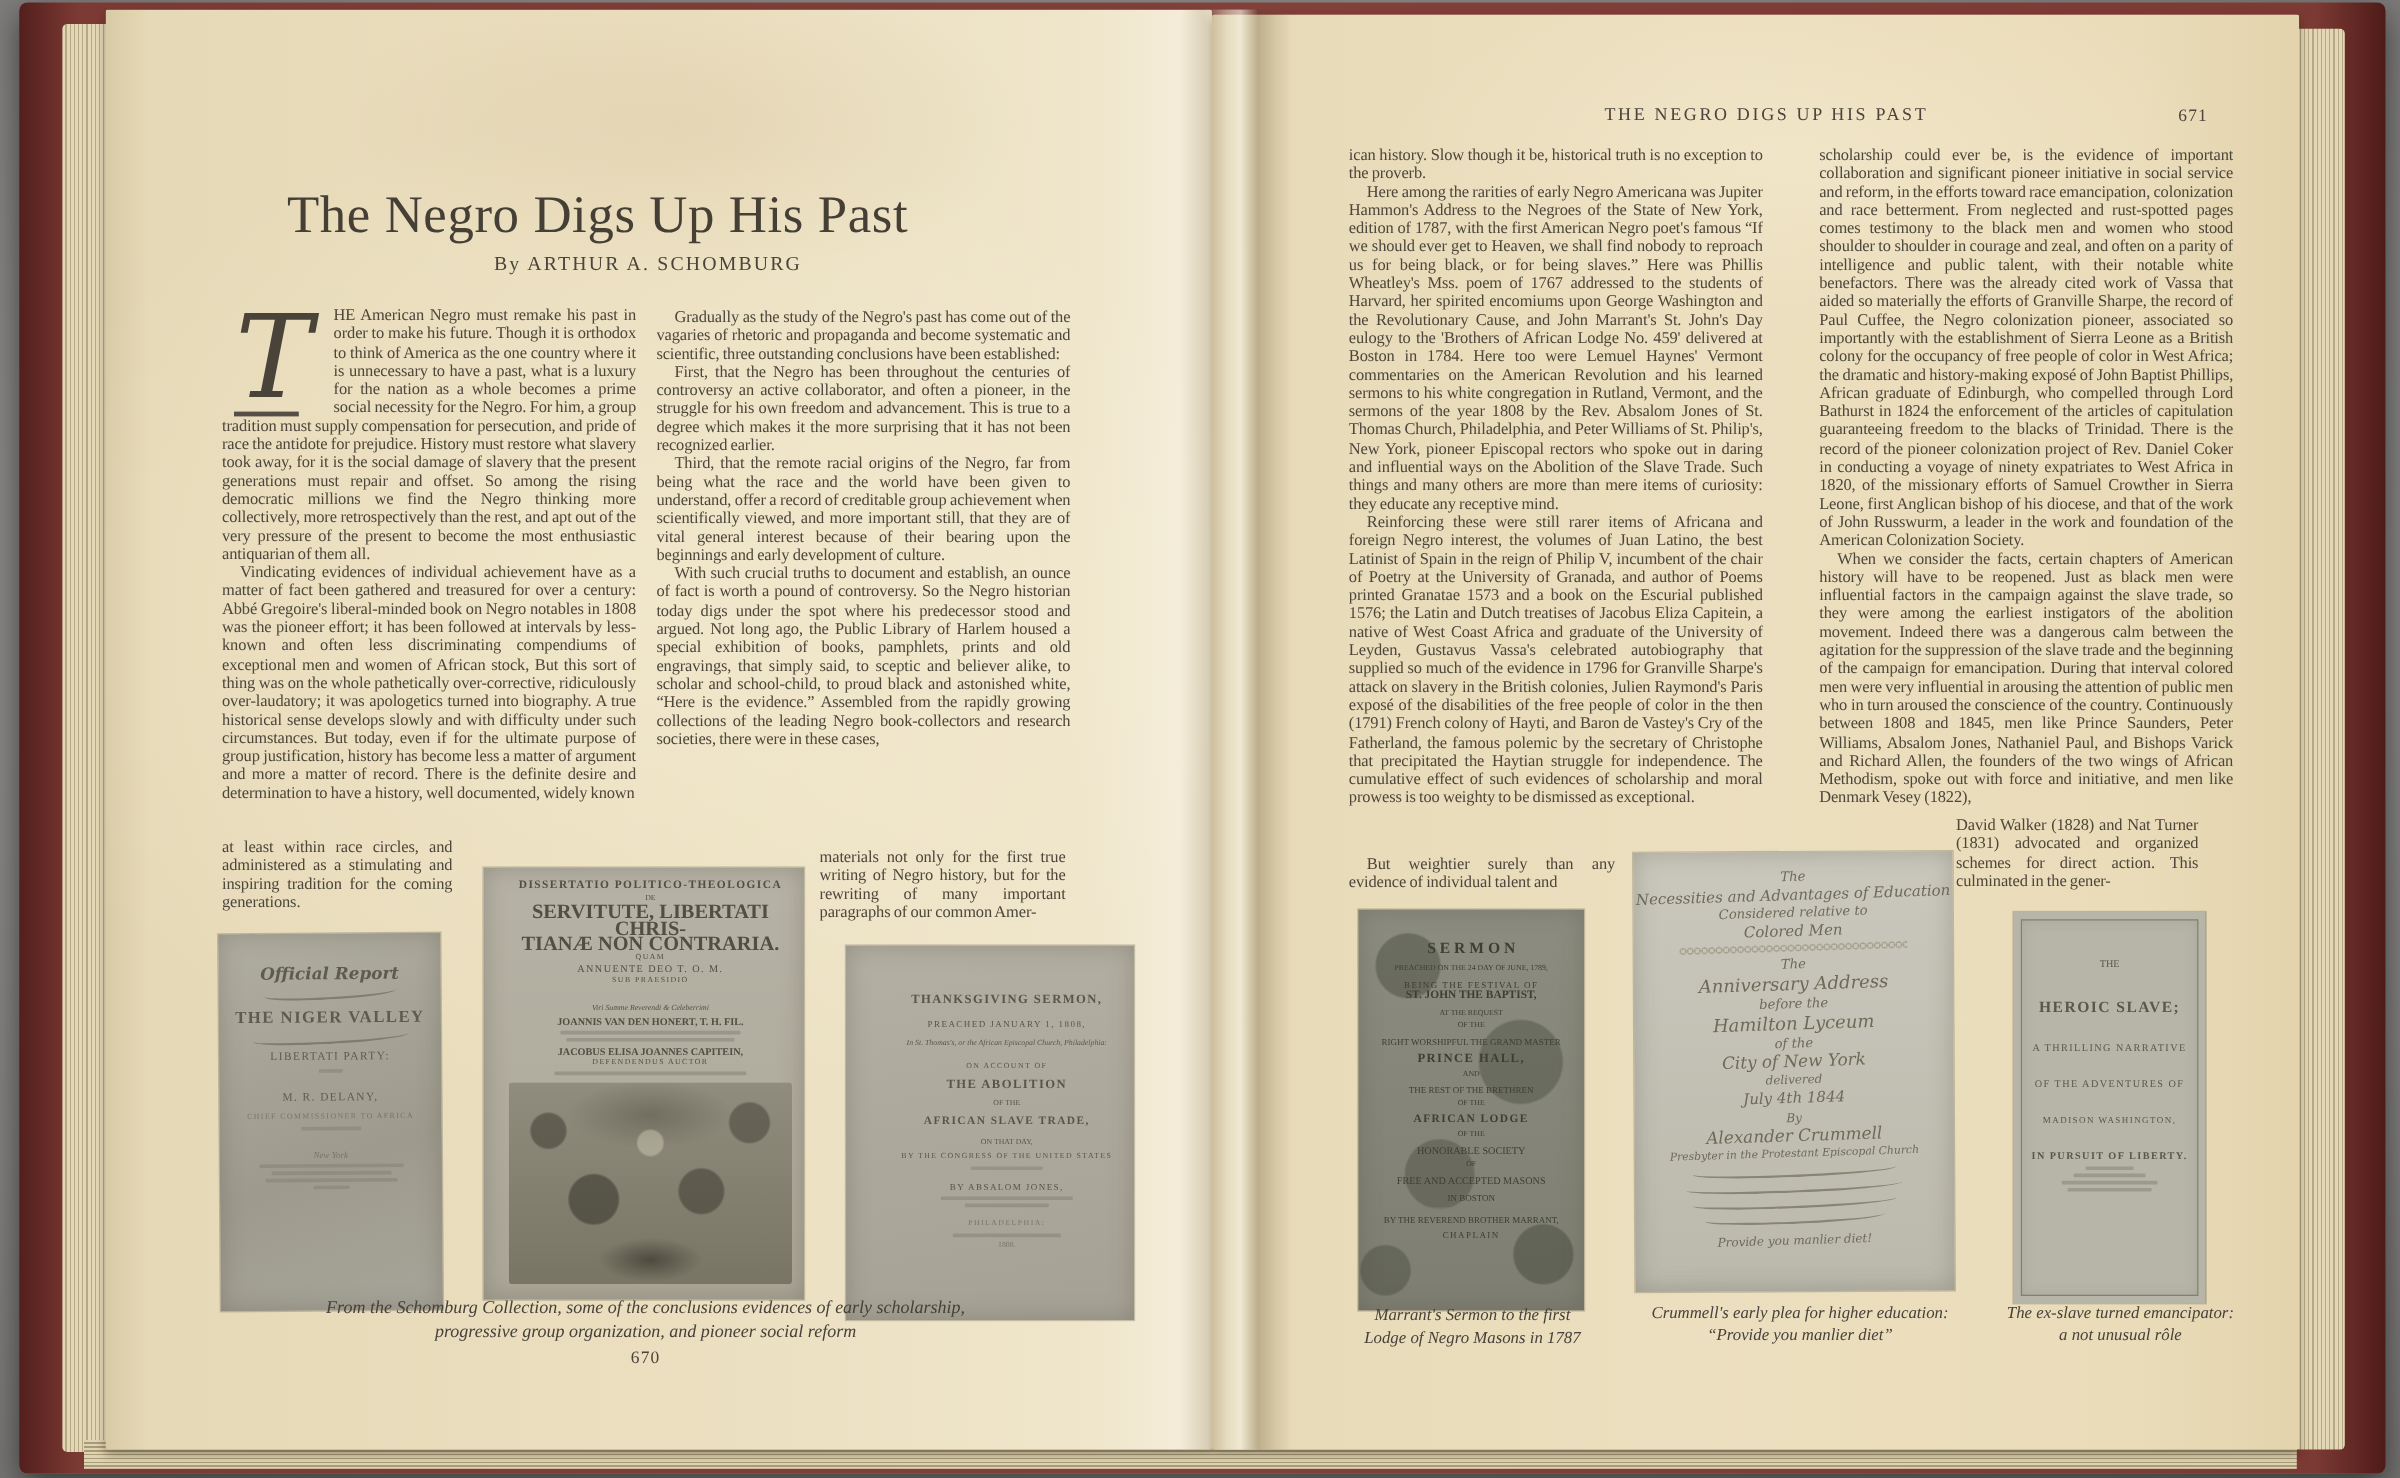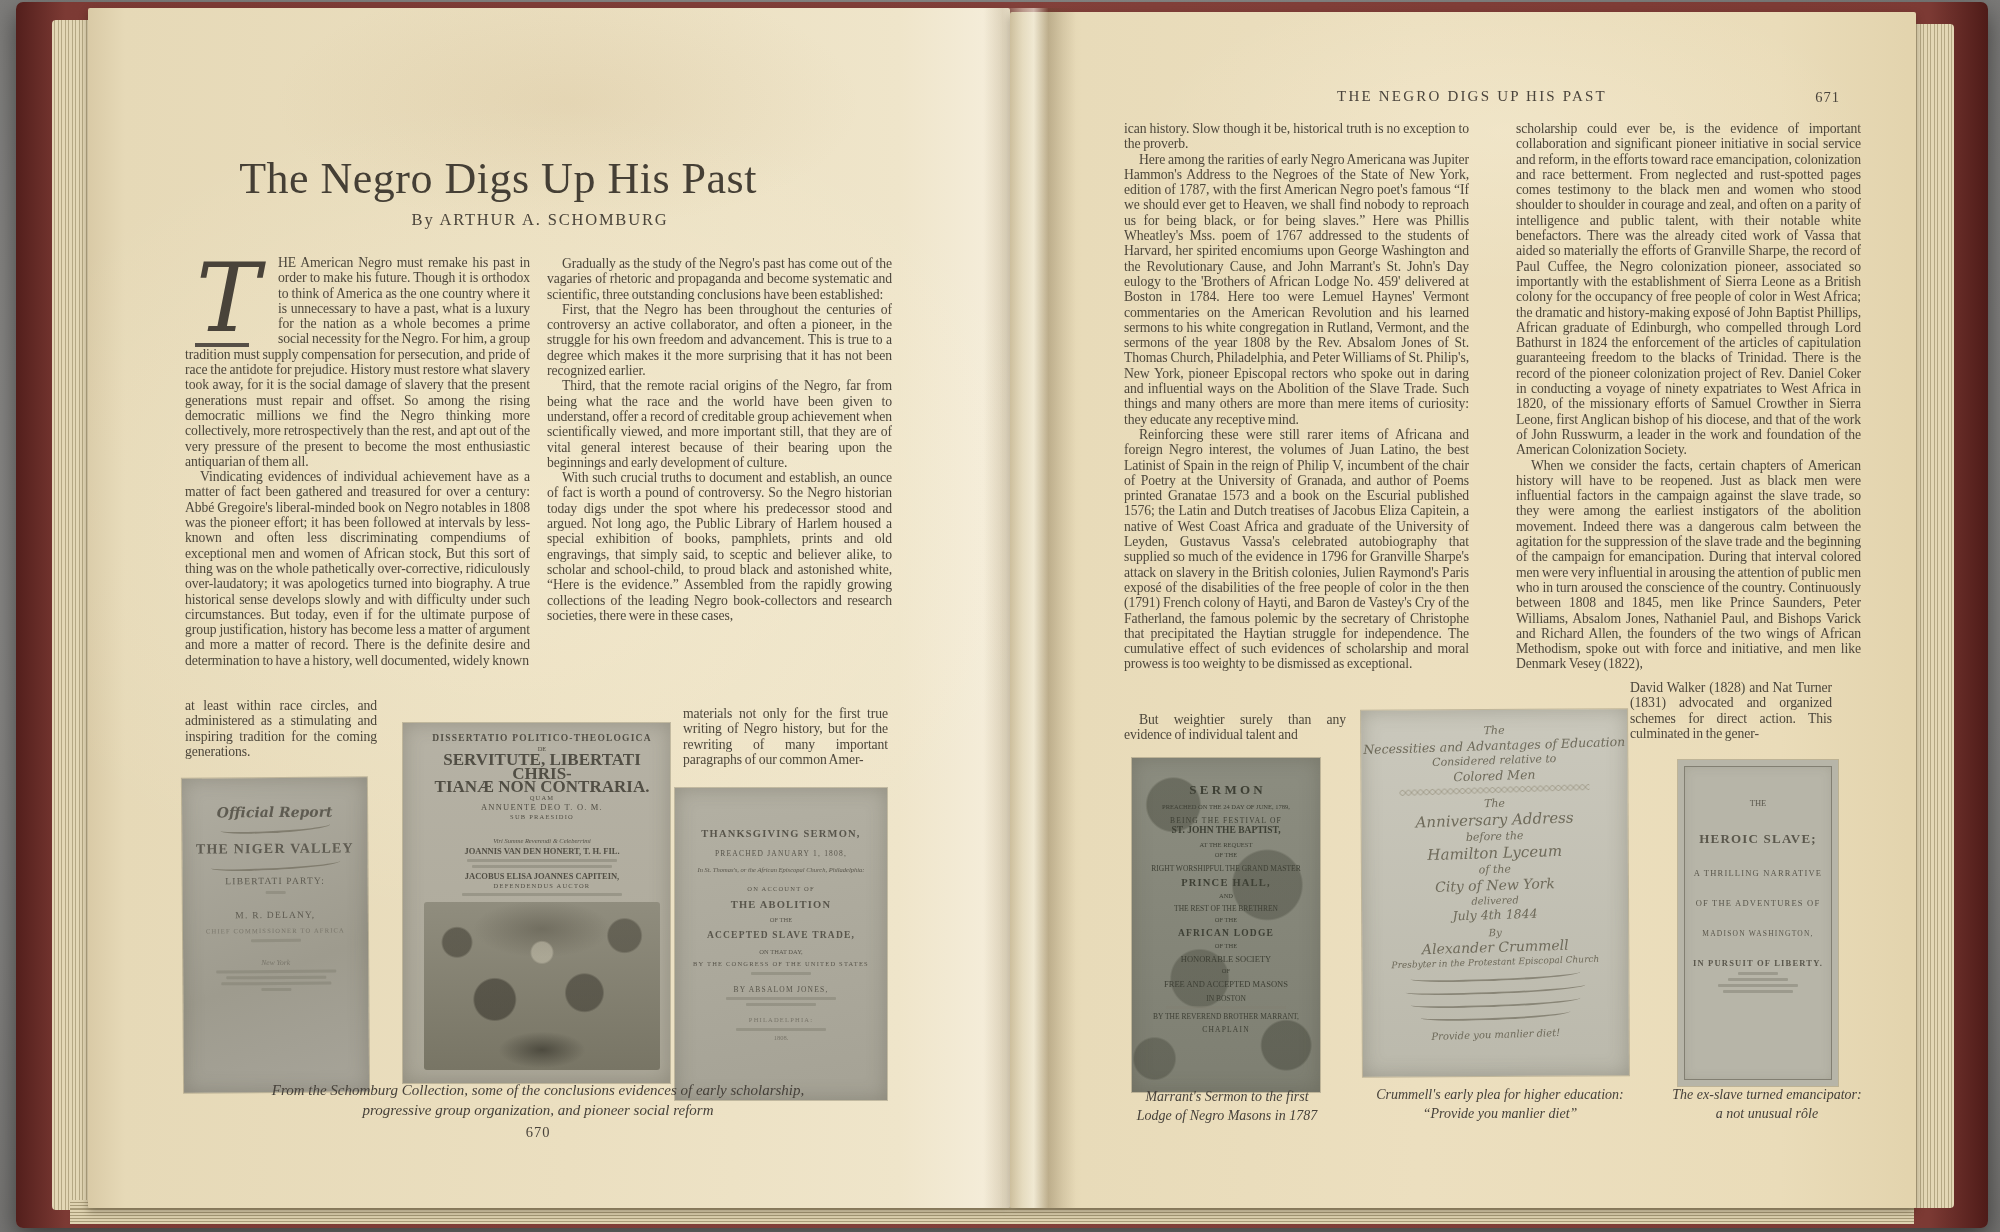--- a/index.html
+++ b/index.html
@@ -178,28 +178,28 @@
           <div class="fl bar w160 gap2"></div>
         </div>
       <div class="engraving"></div>
       <div>
           <div class="fl t8 i ls">LUGDUNI BATAVORUM,</div>
           <div class="fl t7">Apud SAMUELEM LUCHTMANS &amp; FILIUM,</div>
           <div class="fl t6 i">Academiæ Typographos. MDCCXLII.</div>
         </div>
     </div>
 
-    <div class="figure fig-thanks" style="left:587px;top:780px;width:212px;height:272px;">
+    <div class="figure fig-thanks" style="left:617px;top:780px;width:212px;height:272px;padding-left:28px;">
         <div class="fl t10 b ls">THANKSGIVING SERMON,</div>
         <div class="fl t7 ls gap8">PREACHED JANUARY 1, 1808,</div>
         <div class="fl t6 i gap8">In St. Thomas's, or the African Episcopal Church, Philadelphia:</div>
         <div class="fl t6 ls gap10">ON ACCOUNT OF</div>
         <div class="fl t10 b ls gap6">THE ABOLITION</div>
         <div class="fl t6 gap4">OF THE</div>
-        <div class="fl t9 b ls gap6">ACCEPTED SLAVE TRADE,</div>
+        <div class="fl t9 b ls gap6">AFRICAN SLAVE TRADE,</div>
         <div class="fl t6 gap6">ON THAT DAY,</div>
         <div class="fl t6 ls gap4">BY THE CONGRESS OF THE UNITED STATES</div>
         <div class="fl bar w60 gap12"></div>
         <div class="fl t7 ls gap10">BY ABSALOM JONES,</div>
         <div class="fl bar w110 gap4"></div>
         <div class="fl bar w70 gap12"></div>
         <div class="fl t6 ls gap10 faint">PHILADELPHIA:</div>
         <div class="fl bar w90 gap3"></div>
         <div class="fl t6 gap3 faint">1808.</div>
       </div>

